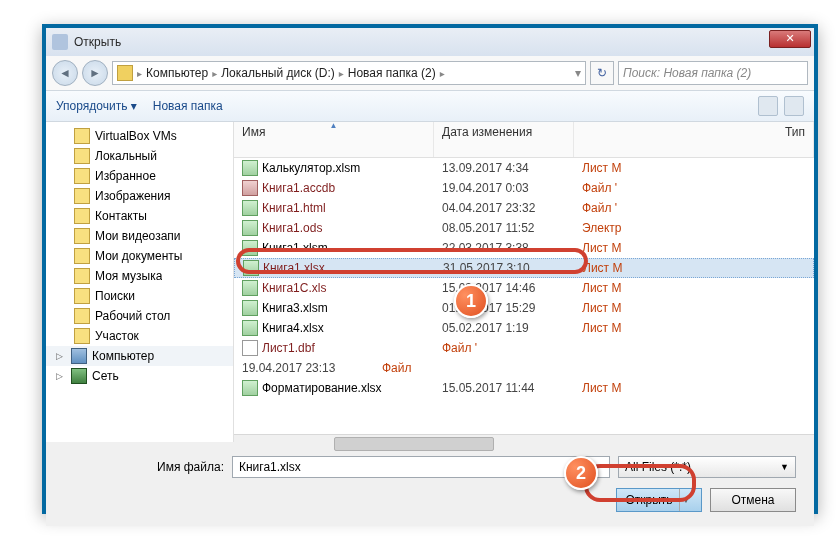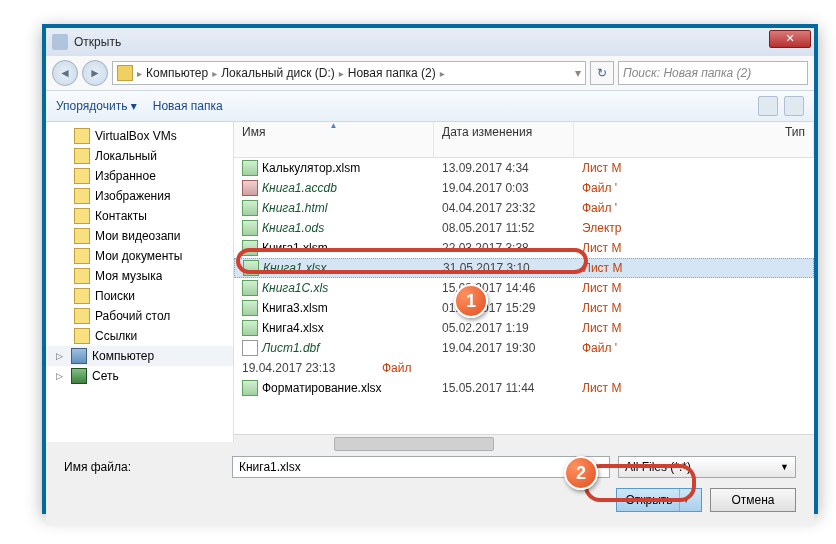--- a/index.html
+++ b/index.html
@@ -42,27 +42,27 @@
 .fl-row { display: flex; height: 20px; align-items: center; cursor: pointer; }
 .fl-row.selected { background: #d6e5f3; border: 1px dotted #7aa7d6; }
 .fl-cell { padding: 0 8px; display: flex; align-items: center; gap: 4px; white-space: nowrap; overflow: hidden; }
 .fl-cell.name { width: 200px; }
 .fl-cell.date { width: 140px; color: #444; }
 .fl-cell.type { flex: 1; color: #c2410c; }
 .file-icon { width: 16px; height: 16px; background: #fff; border: 1px solid #999; flex-shrink: 0; position: relative; }
 .file-icon.excel { background: linear-gradient(#d0f0d0,#a0d0a0); border-color: #60a060; }
 .file-icon.access { background: linear-gradient(#f0d0d0,#d0a0a0); border-color: #a06060; }
 .file-icon.dbf { background: #fff; }
-.file-link { color: #14532d; font-style: italic; }
+.file-link { color: #7f1d1d; }
 .sel-highlight { position: absolute; left: 2px; top: 126px; width: 352px; height: 26px; border: 4px solid #d04030; border-radius: 14px; pointer-events: none; }
 .scrollbar-h { height: 18px; background: #f0f0f0; border-top: 1px solid #d8d8d8; position: relative; }
 .scroll-thumb { position: absolute; left: 100px; top: 2px; width: 160px; height: 14px; background: #d0d0d0; border: 1px solid #b0b0b0; border-radius: 2px; }
 .bottom { padding: 14px 18px 14px 18px; background: #f0f0f0; }
 .filename-row { display: flex; align-items: center; gap: 8px; margin-bottom: 10px; }
-.filename-label { width: 160px; }
+.filename-label { width: 160px; text-align: right; }
 .filename-input { flex: 1; height: 22px; border: 1px solid #a0a8b0; padding: 0 6px; background: #fff; }
 .filetype-select { width: 178px; height: 22px; border: 1px solid #a0a8b0; background: linear-gradient(#fff,#e8e8e8); padding: 0 6px; display: flex; align-items: center; justify-content: space-between; }
 .buttons-row { display: flex; justify-content: flex-end; gap: 8px; align-items: center; }
 .btn { width: 86px; height: 24px; border: 1px solid #8a8a8a; background: linear-gradient(#f8f8f8,#e0e0e0); cursor: pointer; display: flex; align-items: center; justify-content: center; }
 .btn.primary { background: linear-gradient(#cfe7f8,#a8d0ec); border-color: #5a98c8; }
 .btn-drop { width: 14px; border-left: 1px solid #aaa; margin-left: 6px; font-size: 8px; color: #555; display: flex; align-items: center; justify-content: center; height: 100%; }
 .open-highlight { position: absolute; right: 118px; bottom: 8px; width: 112px; height: 38px; border: 4px solid #d04030; border-radius: 16px; pointer-events: none; }
 .callout { position: absolute; width: 34px; height: 34px; border-radius: 50%; background: radial-gradient(circle at 30% 30%, #ff9060, #e05020); border: 2px solid #fff; color: #fff; font-weight: bold; font-size: 18px; display: flex; align-items: center; justify-content: center; box-shadow: 1px 2px 4px rgba(0,0,0,0.4); }
 .callout.c1 { left: 408px; top: 256px; }
 .callout.c2 { right: 216px; bottom: 20px; }
@@ -143,21 +143,21 @@
         <div class="tree-item">
           <div class="tree-icon folder"></div>
           <span class="tree-label">Поиски</span>
         </div>
         <div class="tree-item">
           <div class="tree-icon folder"></div>
           <span class="tree-label">Рабочий стол</span>
         </div>
         <div class="tree-item">
           <div class="tree-icon folder"></div>
-          <span class="tree-label">Ссылки</span>
+          <span class="tree-label">Участок</span>
         </div>
         <div class="tree-item l2 active">
           <span style="width:10px;font-size:9px;color:#666">▷</span>
           <div class="tree-icon comp"></div>
           <span class="tree-label">Компьютер</span>
         </div>
         <div class="tree-item l2">
           <span style="width:10px;font-size:9px;color:#666">▷</span>
           <div class="tree-icon net"></div>
           <span class="tree-label">Сеть</span>
@@ -240,21 +240,20 @@
               <span class="">Книга4.xlsx</span>
             </div>
             <div class="fl-cell date">05.02.2017 1:19</div>
             <div class="fl-cell type">Лист M</div>
           </div>
           <div class="fl-row">
             <div class="fl-cell name">
               <div class="file-icon dbf"></div>
               <span class="file-link">Лист1.dbf</span>
             </div>
-            <div class="fl-cell date">19.04.2017 19:30</div>
             <div class="fl-cell type">Файл '</div>
           </div>
           <div class="fl-row">
             <div class="fl-cell date">19.04.2017 23:13</div>
             <div class="fl-cell type">Файл</div>
           </div>
           <div class="fl-row">
             <div class="fl-cell name">
               <div class="file-icon excel"></div>
               <span class="">Форматирование.xlsx</span>

